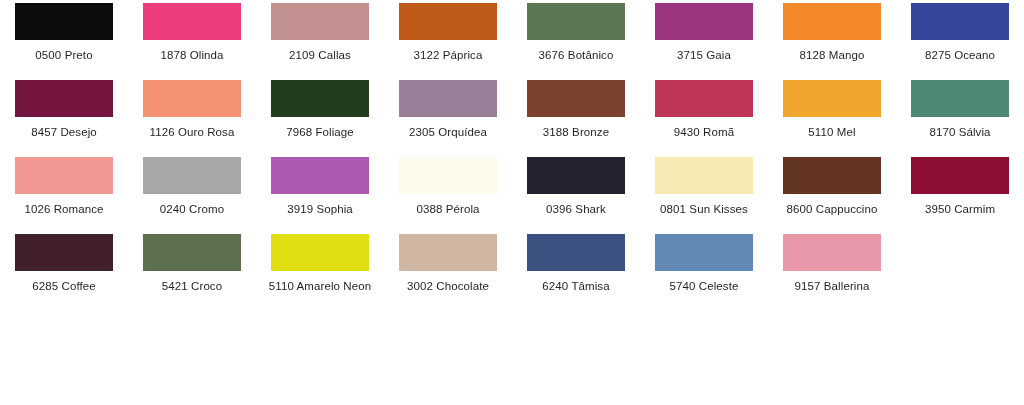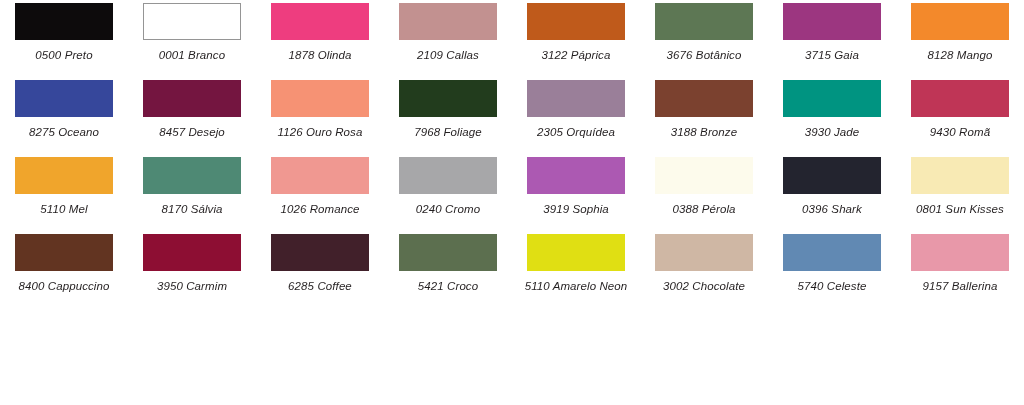--- a/index.html
+++ b/index.html
@@ -22,21 +22,20 @@
     width: 1024px;
     height: 385px;
     padding-top: 3px;
     box-sizing: border-box;
   }
   .swatch-cell {
     display: flex;
     flex-direction: column;
     align-items: center;
     justify-content: flex-start;
-    font-style: italic;
   }
   .swatch-chip {
     width: 98px;
     height: 37px;
     box-sizing: border-box;
   }
   .swatch-chip.bordered {
     border: 1px solid #959595;
   }
   .swatch-label {
@@ -52,24 +51,20 @@
     visibility: hidden;
   }
 </style>
 </head>
 <body>
 
 <div id="swatch-grid">
     <div class="swatch-cell">
       <div class="swatch-chip" style="background-color: rgb(13, 11, 12);"></div>
       <div class="swatch-label">0500 Preto</div>
-    </div>
-    <div class="swatch-cell">
-      <div class="swatch-chip bordered" style="background-color: rgb(255, 255, 255);"></div>
-      <div class="swatch-label">0001 Branco</div>
     </div>
     <div class="swatch-cell">
       <div class="swatch-chip" style="background-color: rgb(238, 61, 127);"></div>
       <div class="swatch-label">1878 Olinda</div>
     </div>
     <div class="swatch-cell">
       <div class="swatch-chip" style="background-color: rgb(194, 145, 144);"></div>
       <div class="swatch-label">2109 Callas</div>
     </div>
     <div class="swatch-cell">
@@ -106,24 +101,20 @@
     </div>
     <div class="swatch-cell">
       <div class="swatch-chip" style="background-color: rgb(154, 127, 153);"></div>
       <div class="swatch-label">2305 Orquídea</div>
     </div>
     <div class="swatch-cell">
       <div class="swatch-chip" style="background-color: rgb(123, 65, 47);"></div>
       <div class="swatch-label">3188 Bronze</div>
     </div>
     <div class="swatch-cell">
-      <div class="swatch-chip" style="background-color: rgb(0, 148, 129);"></div>
-      <div class="swatch-label">3930 Jade</div>
-    </div>
-    <div class="swatch-cell">
       <div class="swatch-chip" style="background-color: rgb(191, 53, 86);"></div>
       <div class="swatch-label">9430 Romã</div>
     </div>
     <div class="swatch-cell">
       <div class="swatch-chip" style="background-color: rgb(240, 165, 44);"></div>
       <div class="swatch-label">5110 Mel</div>
     </div>
     <div class="swatch-cell">
       <div class="swatch-chip" style="background-color: rgb(78, 137, 116);"></div>
       <div class="swatch-label">8170 Sálvia</div>
@@ -147,41 +138,45 @@
     <div class="swatch-cell">
       <div class="swatch-chip" style="background-color: rgb(35, 36, 47);"></div>
       <div class="swatch-label">0396 Shark</div>
     </div>
     <div class="swatch-cell">
       <div class="swatch-chip" style="background-color: rgb(248, 234, 180);"></div>
       <div class="swatch-label">0801 Sun Kisses</div>
     </div>
     <div class="swatch-cell">
       <div class="swatch-chip" style="background-color: rgb(98, 52, 33);"></div>
-      <div class="swatch-label">8400 Cappuccino</div>
+      <div class="swatch-label">8600 Cappuccino</div>
     </div>
     <div class="swatch-cell">
       <div class="swatch-chip" style="background-color: rgb(141, 14, 51);"></div>
       <div class="swatch-label">3950 Carmim</div>
     </div>
     <div class="swatch-cell">
       <div class="swatch-chip" style="background-color: rgb(65, 32, 42);"></div>
       <div class="swatch-label">6285 Coffee</div>
     </div>
     <div class="swatch-cell">
       <div class="swatch-chip" style="background-color: rgb(92, 111, 79);"></div>
       <div class="swatch-label">5421 Croco</div>
     </div>
     <div class="swatch-cell">
       <div class="swatch-chip" style="background-color: rgb(224, 223, 19);"></div>
       <div class="swatch-label">5110 Amarelo Neon</div>
     </div>
     <div class="swatch-cell">
       <div class="swatch-chip" style="background-color: rgb(207, 183, 164);"></div>
       <div class="swatch-label">3002 Chocolate</div>
+    </div>
+    <div class="swatch-cell">
+      <div class="swatch-chip" style="background-color: rgb(59, 82, 128);"></div>
+      <div class="swatch-label">6240 Tâmisa</div>
     </div>
     <div class="swatch-cell">
       <div class="swatch-chip" style="background-color: rgb(97, 137, 179);"></div>
       <div class="swatch-label">5740 Celeste</div>
     </div>
     <div class="swatch-cell">
       <div class="swatch-chip" style="background-color: rgb(232, 152, 169);"></div>
       <div class="swatch-label">9157 Ballerina</div>
     </div>
     <div class="swatch-cell empty-cell">

